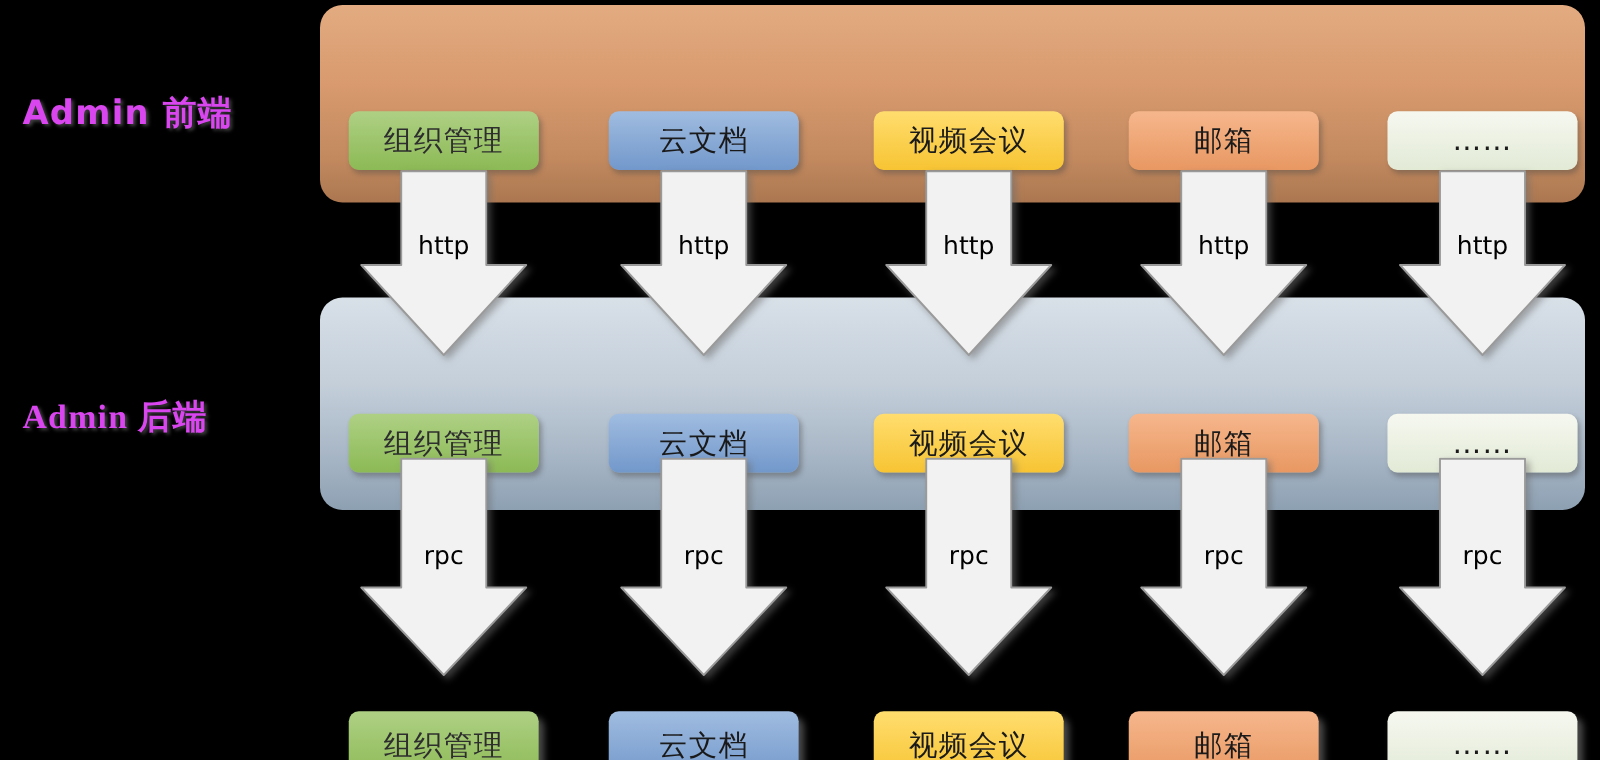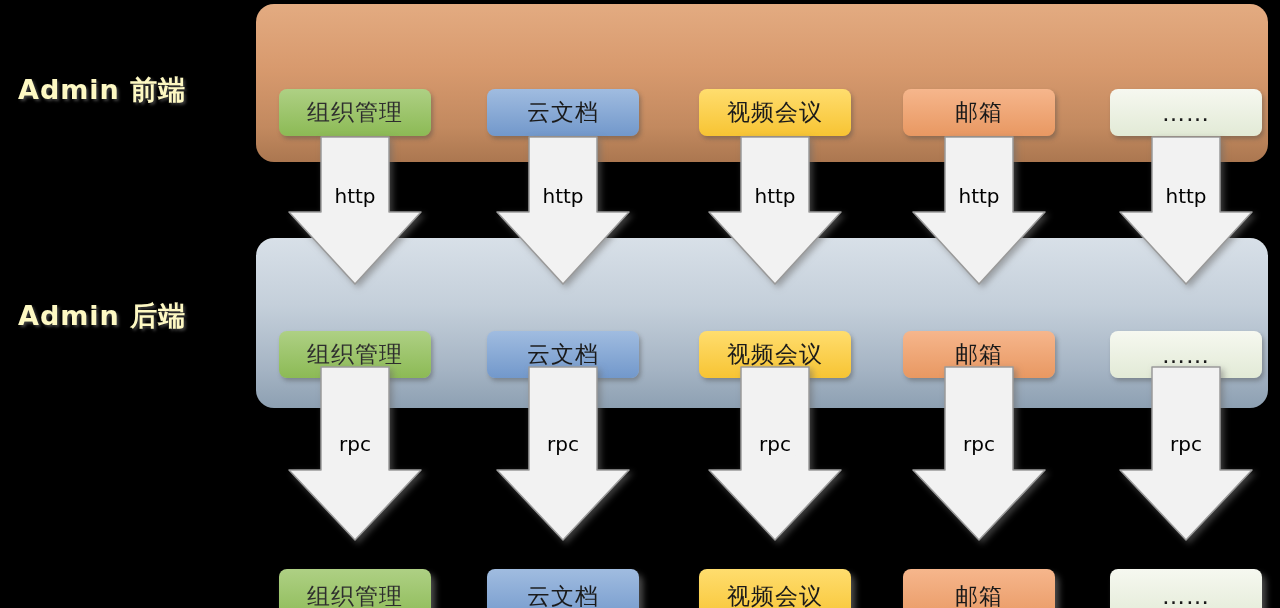--- a/index.html
+++ b/index.html
@@ -6,25 +6,25 @@
   #stage{
     position:relative;width:1280px;height:608px;background:#000;
     font-family:"DejaVu Sans","Liberation Sans",sans-serif;overflow:hidden;
   }
   .band{position:absolute;left:256px;width:1012px;border-radius:18px;}
   #band-frontend{top:4px;height:158px;
     background:linear-gradient(180deg,#e3ab81 0%,#d89a6e 40%,#c2895f 78%,#ab7750 100%);}
   #band-backend{top:238px;height:170px;
     background:linear-gradient(180deg,#d8e0e8 0%,#c4cfda 40%,#a4b3c3 78%,#8da0b2 100%);}
   .layer-label{
-    position:absolute;left:18px;width:220px;color:#fef9c3;font-weight:bold;
+    position:absolute;left:18px;width:220px;color:#d946ef;font-weight:bold;
     font-size:27px;letter-spacing:1px;text-shadow:2px 2px 3px rgba(70,70,70,.95);
   }
   #label-frontend{top:72px;}
-  #label-backend{top:298px;}
+  #label-backend{top:315px;font-family:Liberation Serif, serif;}
   .module-box{
     position:absolute;width:152px;border-radius:8px;
     display:flex;align-items:center;justify-content:center;
     font-size:23px;letter-spacing:1px;margin-top:24px;
   }
   .box-inner{box-shadow:2px 3px 4px rgba(70,70,70,.40);}
   .box-outer{box-shadow:4px 5px 6px rgba(150,150,150,.50);}
   .arrow-wrap{position:absolute;width:144px;text-align:center;}
   .arrow-wrap svg{display:block;filter:drop-shadow(3px 3px 3px rgba(110,110,110,.55));}
   .arrow-label{

